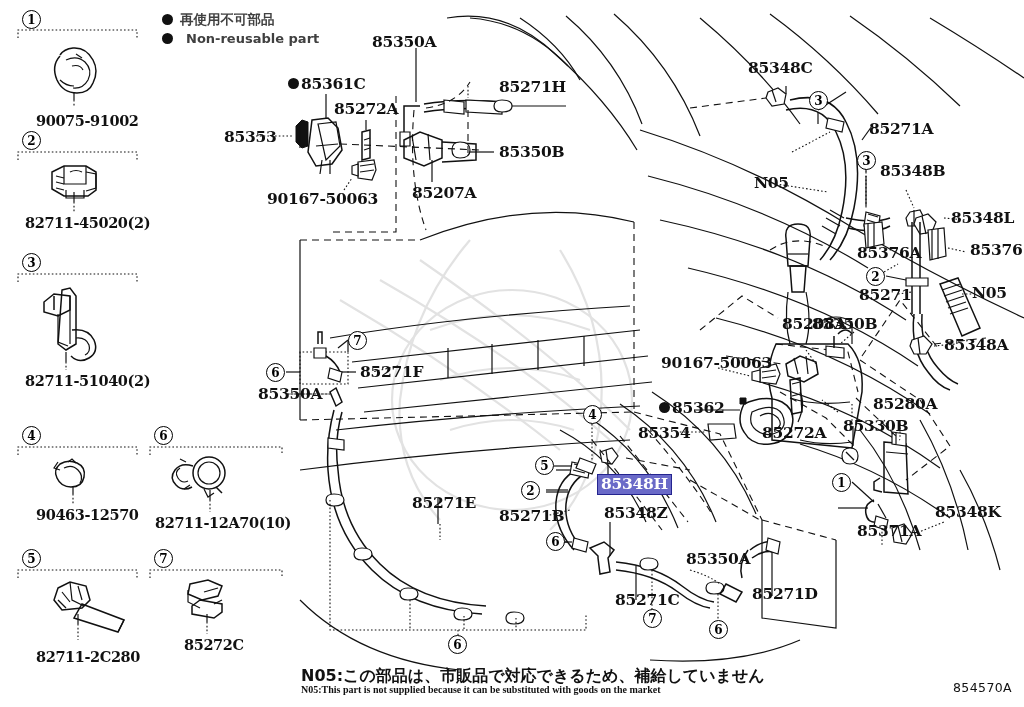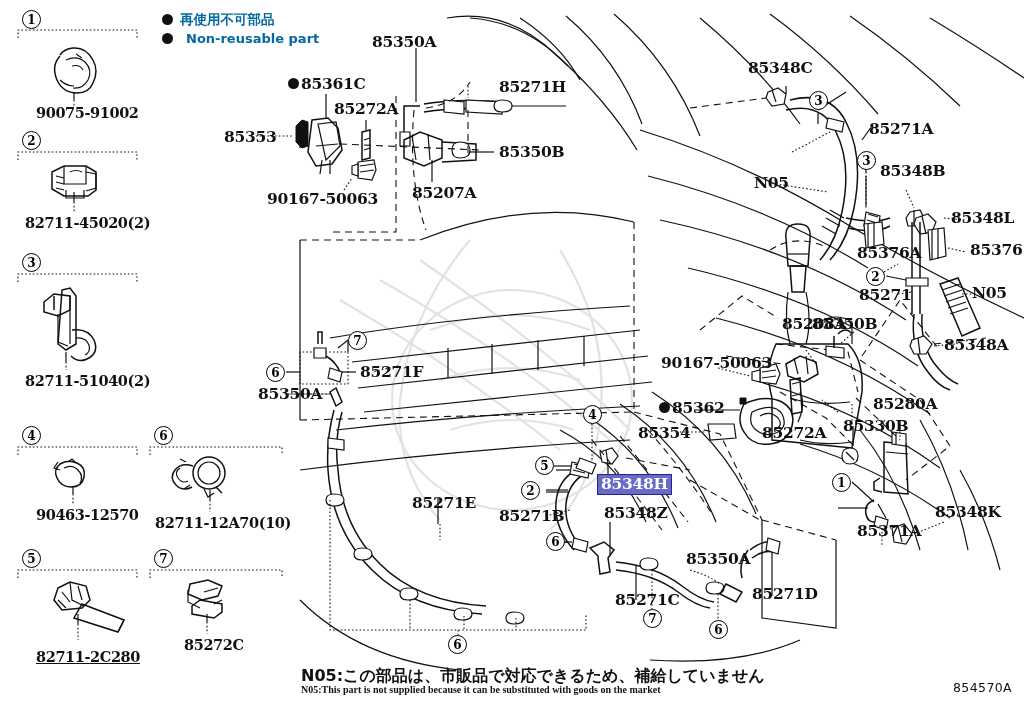--- a/index.html
+++ b/index.html
@@ -43,21 +43,21 @@
   }
 
   
   .bullet{
     position:absolute;width:11px;height:11px;border-radius:50%;background:#111;
   }
 
   .legend-text{
     position:absolute;
     font-family:"DejaVu Sans","Liberation Sans",sans-serif;
-    font-weight:700;font-size:13px;color:#0369a1;white-space:nowrap;
+    font-weight:700;font-size:13px;color:#404040;white-space:nowrap;
   }
   .legend-text.jp{font-size:13.5px;}
 
   .footnote{
     position:absolute;
     font-family:Liberation Serif, serif;
     font-size:10px;color:#111;white-space:nowrap;font-weight:600;
   }
   .footnote.jp{font-family:"DejaVu Sans","Liberation Sans",sans-serif;font-size:16px;}
 
@@ -515,36 +515,36 @@
       <path class="solidlead" d="M568 542 L556 542"></path>
     </g>
   </svg>
 
   <div class="bullet" style="left:162px;top:14px;"></div>
   <div class="legend-text jp" style="left:180px;top:11px;">再使用不可部品</div>
   <div class="bullet" style="left:162px;top:33px;"></div>
   <div class="legend-text" style="left:180px;top:31px;margin-left:6px;">Non-reusable part</div>
 
   <div class="circ" style="left:22px;top:10px;">1</div>
-  <div class="pn" style="left:36px;top:104px;">90075-91002</div>
+  <div class="pn" style="left:36px;top:112px;">90075-91002</div>
 
   <div class="circ" style="left:22px;top:131px;">2</div>
   <div class="pn" style="left:25px;top:214px;">82711-45020(2)</div>
 
   <div class="circ" style="left:22px;top:253px;">3</div>
   <div class="pn" style="left:25px;top:372px;">82711-51040(2)</div>
 
   <div class="circ" style="left:22px;top:426px;">4</div>
   <div class="pn" style="left:36px;top:506px;">90463-12570</div>
 
   <div class="circ" style="left:154px;top:426px;">6</div>
   <div class="pn" style="left:155px;top:514px;">82711-12A70(10)</div>
 
   <div class="circ" style="left:22px;top:549px;">5</div>
-  <div class="pn" style="left:36px;top:648px;text-decoration:underline;">82711-2C280</div>
+  <div class="pn" style="left:36px;top:648px;">82711-2C280</div>
 
   <div class="circ" style="left:154px;top:549px;">7</div>
   <div class="pn" style="left:184px;top:636px;">85272C</div>
 
   <div class="lbl" style="left:372px;top:34px;">85350A</div>
   <div class="lbl" style="left:499px;top:79px;">85271H</div>
 
   <div class="bullet" style="left:288px;top:78px;"></div>
   <div class="lbl" style="left:301px;top:76px;">85361C</div>
 

